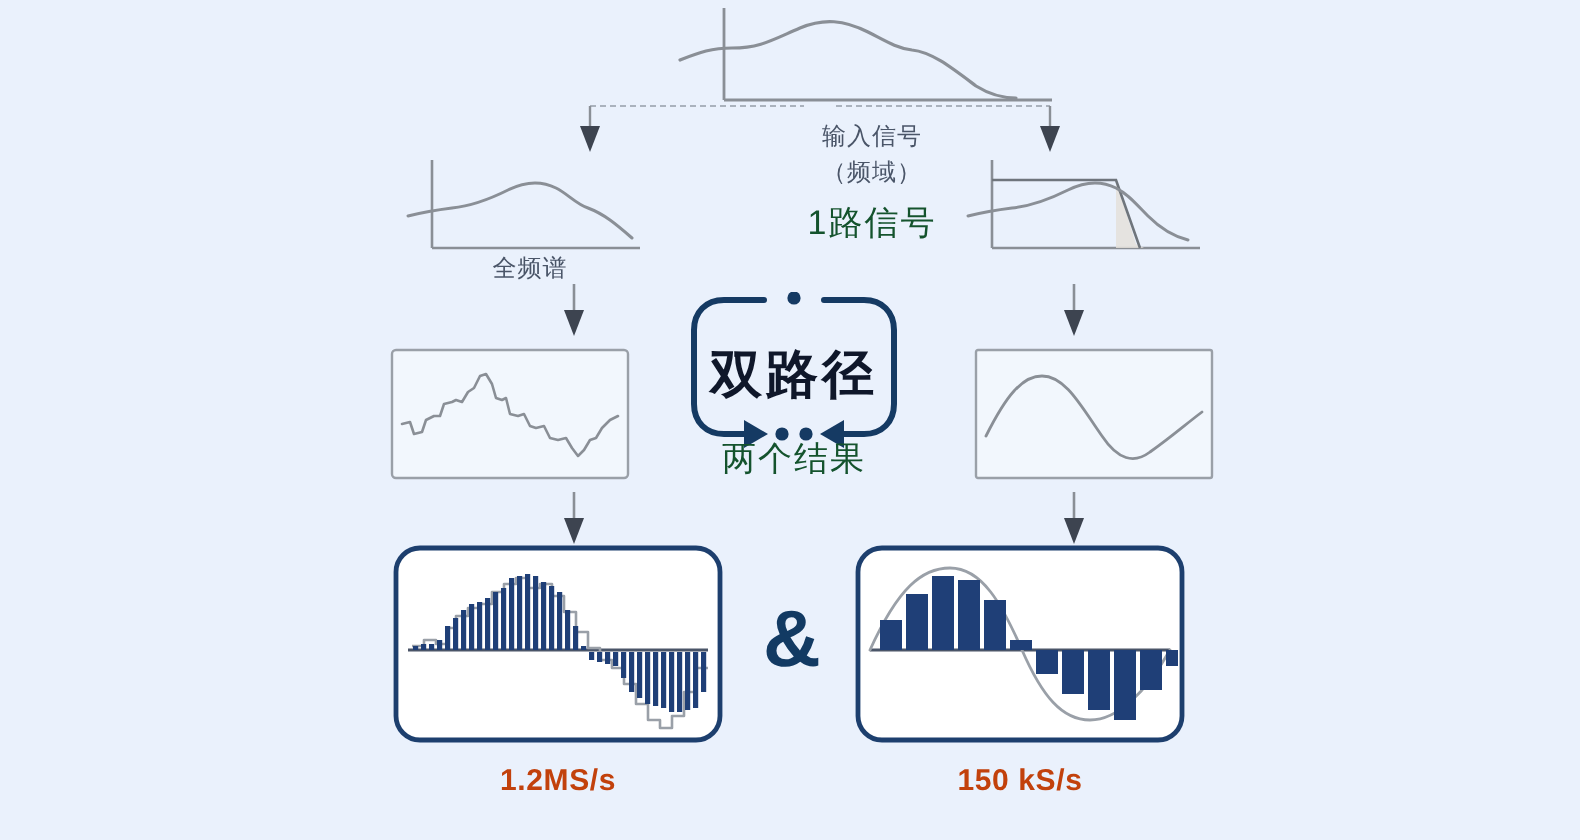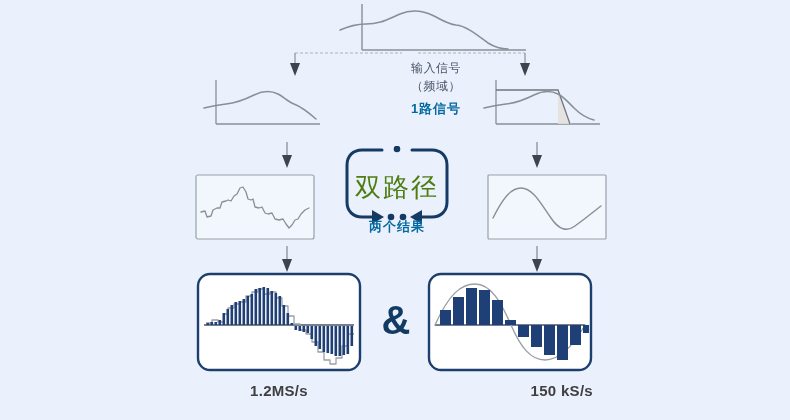--- a/index.html
+++ b/index.html
@@ -13,43 +13,43 @@
   #stage{position:absolute;left:0;top:0;width:790px;height:420px;}
   .lbl{
     position:absolute;
     color:#4a5568;
     font-size:12px;
     text-align:center;
     white-space:nowrap;
     letter-spacing:.5px;
   }
   .lbl-mid{
-    color:#0369a1;
-    font-size:13px;
-    font-weight:bold;
+    color:#14532d;
+    font-size:17px;
+    font-weight:normal;
     letter-spacing:1px;
   }
   .lbl-rate{
-    color:#404040;
+    color:#c2410c;
     font-size:15px;
     font-weight:bold;
     letter-spacing:.3px;
   }
   .amp{
     position:absolute;
     color:#123a63;
     font-size:40px;
     font-weight:bold;
     line-height:1;
   }
   .dualtxt{
     position:absolute;
-    color:#4d7c0f;
+    color:#0f172a;
     font-size:26px;
-    font-weight:normal;
+    font-weight:bold;
     letter-spacing:2px;
     white-space:nowrap;
   }
   svg{display:block;}
 </style>
 </head>
 <body>
 
 <div id="stage">
 
@@ -70,20 +70,21 @@
 
   <div class="lbl" style="left:336px;top:78px;width:200px;">（频域）</div>
   <div class="lbl" style="left:336px;top:60px;width:200px;">输入信号</div>
   <div class="lbl-mid" style="position:absolute;left:336px;top:100px;width:200px;text-align:center;">1路信号</div>
 
   <svg style="position:absolute;left:200px;top:78px;" width="130" height="52" viewBox="0 0 130 52">
     <line x1="16" y1="2" x2="16" y2="46" stroke="#8a8f96" stroke-width="1.3"></line>
     <line x1="16" y1="46" x2="120" y2="46" stroke="#8a8f96" stroke-width="1.3"></line>
     <path d="M4,30 C12,28 18,27 26,26 C36,25 44,22 54,17 C62,13 70,12 78,16 C84,19 88,24 94,26 C102,29 108,34 116,41" fill="none" stroke="#8a8f96" stroke-width="1.5" stroke-linecap="round"></path>
   </svg>
+  <div class="lbl" style="left:200px;top:126px;width:130px;">全频谱</div>
 
   <svg style="position:absolute;left:278px;top:142px;" width="18" height="28" viewBox="0 0 18 28">
     <line x1="9" y1="0" x2="9" y2="14" stroke="#8a8f96" stroke-width="1.3"></line>
     <polygon points="4,13 14,13 9,26" fill="#3d4450"></polygon>
   </svg>
 
   <svg style="position:absolute;left:195px;top:174px;" width="120" height="66" viewBox="0 0 120 66">
     <rect x="1" y="1" width="118" height="64" fill="#f2f7fd" stroke="#9aa0a8" stroke-width="1.2" rx="2"></rect>
     <path d="M6,38 L10,37 L12,43 L16,42 L18,36 L22,34 L25,34 L27,28 L31,27 L33,26 L36,27 L39,22 L42,20 L45,14 L48,13 L51,18 L53,25 L56,26 L58,25 L60,33 L64,34 L67,33 L70,39 L73,40 L77,39 L80,45 L84,46 L88,45 L91,50 L94,54 L97,51 L100,46 L103,45 L106,40 L110,36 L114,34" fill="none" stroke="#8a8f96" stroke-width="1.3" stroke-linejoin="round" stroke-linecap="round"></path>
   </svg>
@@ -188,15 +189,15 @@
       <rect x="65" y="28" width="11" height="25"></rect>
       <rect x="78" y="48" width="11" height="5"></rect>
       <rect x="91" y="53" width="11" height="12"></rect>
       <rect x="104" y="53" width="11" height="22"></rect>
       <rect x="117" y="53" width="11" height="30"></rect>
       <rect x="130" y="53" width="11" height="35"></rect>
       <rect x="143" y="53" width="11" height="20"></rect>
       <rect x="156" y="53" width="6" height="8"></rect>
     </g>
   </svg>
-  <div class="lbl-rate" style="position:absolute;left:427px;top:382px;width:166px;text-align:right;">150 kS/s</div>
+  <div class="lbl-rate" style="position:absolute;left:427px;top:382px;width:166px;text-align:center;">150 kS/s</div>
 
 </div>
 
 </body></html>

